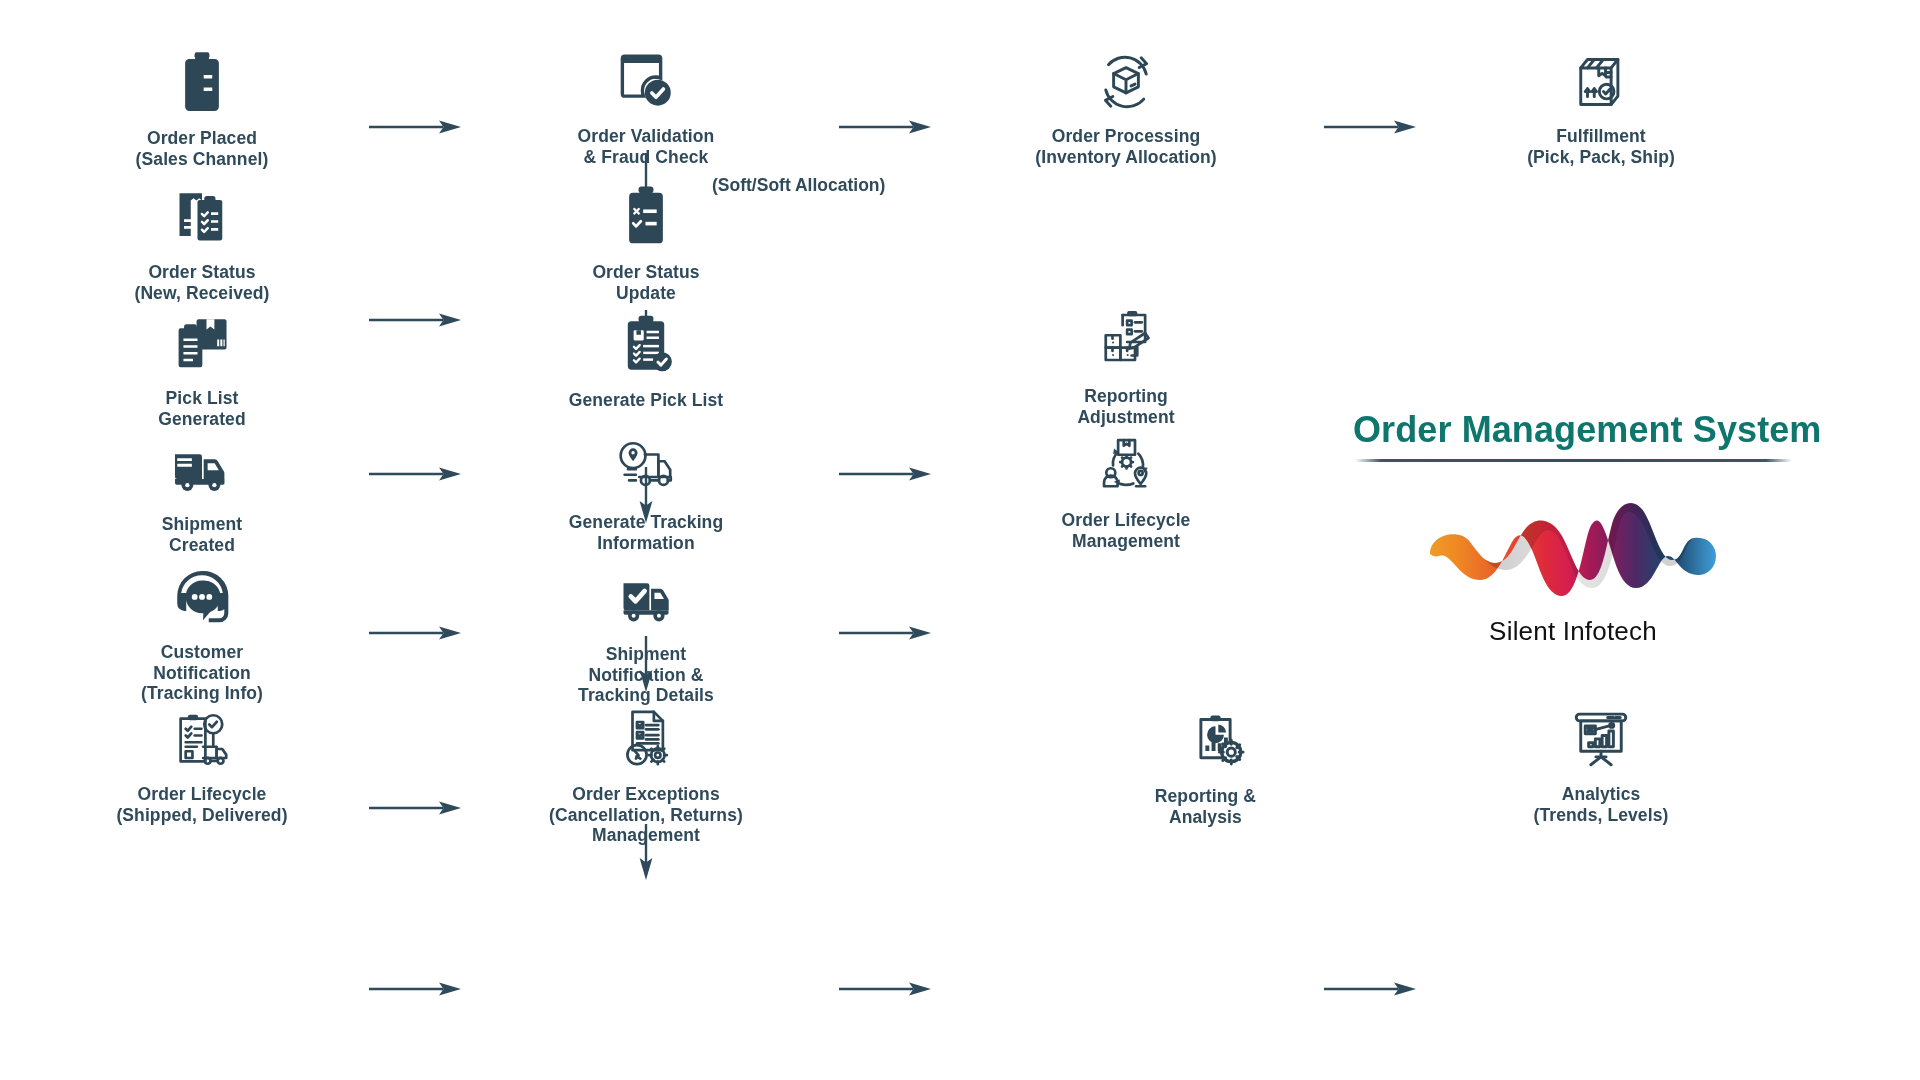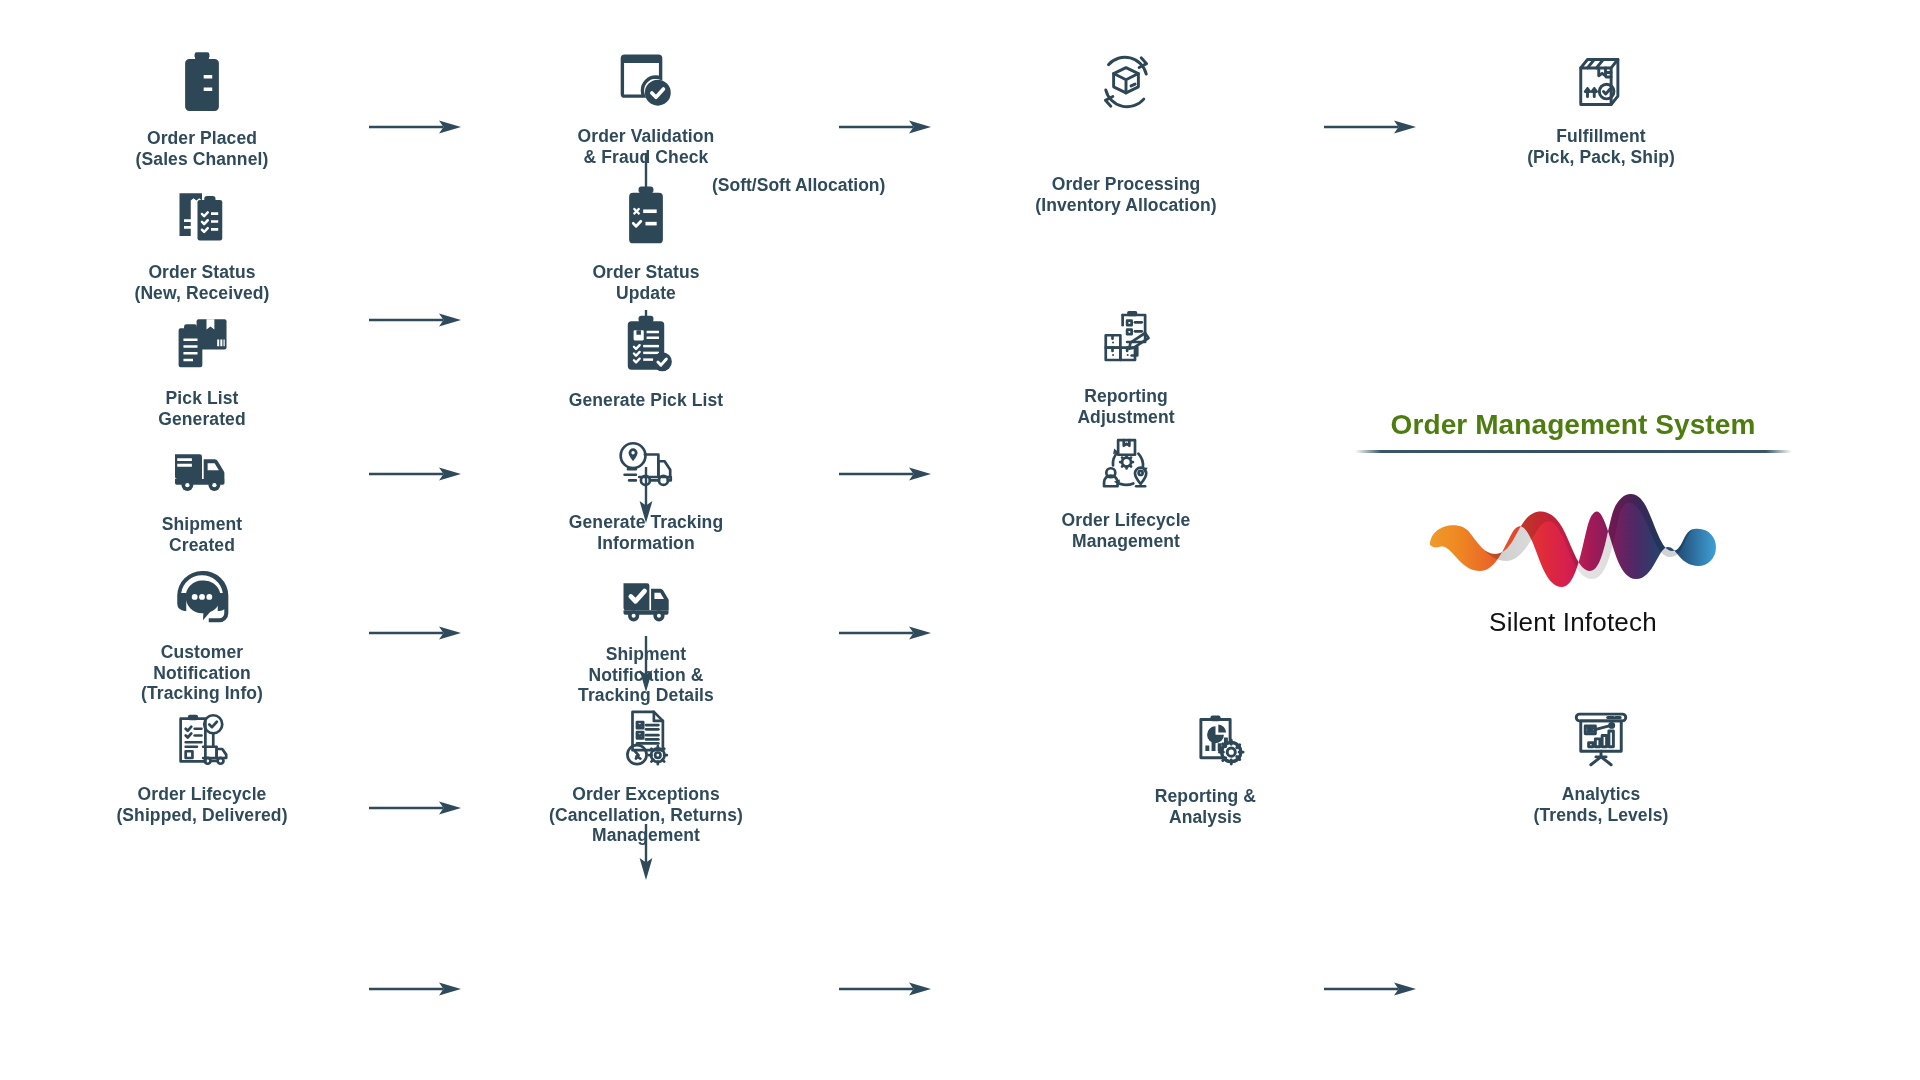--- a/index.html
+++ b/index.html
@@ -74,23 +74,23 @@
 
   
   .brand {
     position: absolute;
     left: 1353px;
     top: 410px;
     width: 440px;
     text-align: center;
   }
   .brand-title {
-    font-size: 28px;
+    font-size: 36px;
     font-weight: 700;
-    color: #4d7c0f;
+    color: #0f766e;
     letter-spacing: 0.1px;
     line-height: 1.1;
     white-space: nowrap;
   }
   .brand-rule {
     margin: 9px auto 0 auto;
     width: 437px;
     height: 3px;
     background: linear-gradient(to right, #ffffff 0%, #3a5566 6%, #32505f 50%, #3a5566 94%, #ffffff 100%);
   }
@@ -239,21 +239,21 @@
         <path d="M13 9h30a2 2 0 0 1 2 2v17.5a12.8 12.8 0 0 0-4.2-.9 12 12 0 0 0-12 12 12.2 12.2 0 0 0 1.1 5H13a2 2 0 0 1-2-2V11a2 2 0 0 1 2-2z" fill="none" stroke="#2e4756" stroke-width="3"></path>
         <path d="M11 9h34v6H11z" fill="#2e4756"></path>
         <circle cx="42.5" cy="41.5" r="11.5" fill="#2e4756"></circle>
         <path d="M37.2 41.8l3.7 3.8 6.6-7.4" fill="none" stroke="#fff" stroke-width="3.2" stroke-linecap="round" stroke-linejoin="round"></path>
       </svg>
     </span>
     <span class="lbl">Order Validation
 &amp; Fraud Check</span>
   </div>
 
-  <div class="node" style="left:1126px; top:46px;gap:48px;">
+  <div class="node" style="left:1126px; top:46px;">
     <span class="ico">
       <svg viewBox="0 0 64 64" fill="none" stroke="#2e4756" stroke-width="2.6" stroke-linecap="round" stroke-linejoin="round">
         <path d="M50 25a19.5 19.5 0 0 0-33.6-8.4"></path>
         <path d="M14 39a19.5 19.5 0 0 0 33.8 8.2"></path>
         <path d="M45.5 10.5l4.8 5.2-6.6 3.4"></path>
         <path d="M18.5 53.5l-4.8-5.2 6.6-3.4"></path>
         <path d="M32 19.2l11 5.3v11.8l-11 5.4-11-5.4V24.5z"></path>
         <path d="M21 24.5 32 30l11-5.5M32 30v11.7"></path>
         <path d="M36.5 35.5l3.5-1.6"></path>
       </svg>

